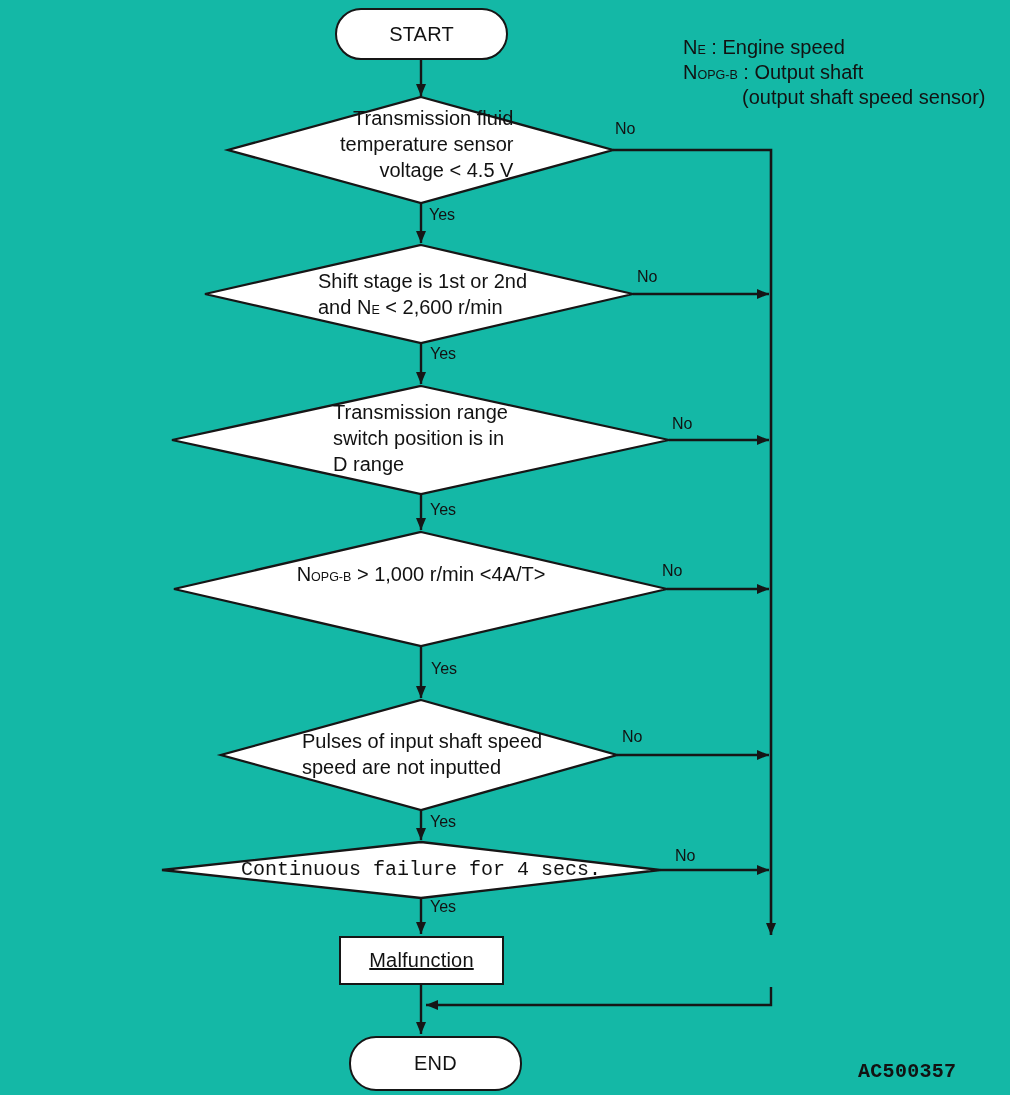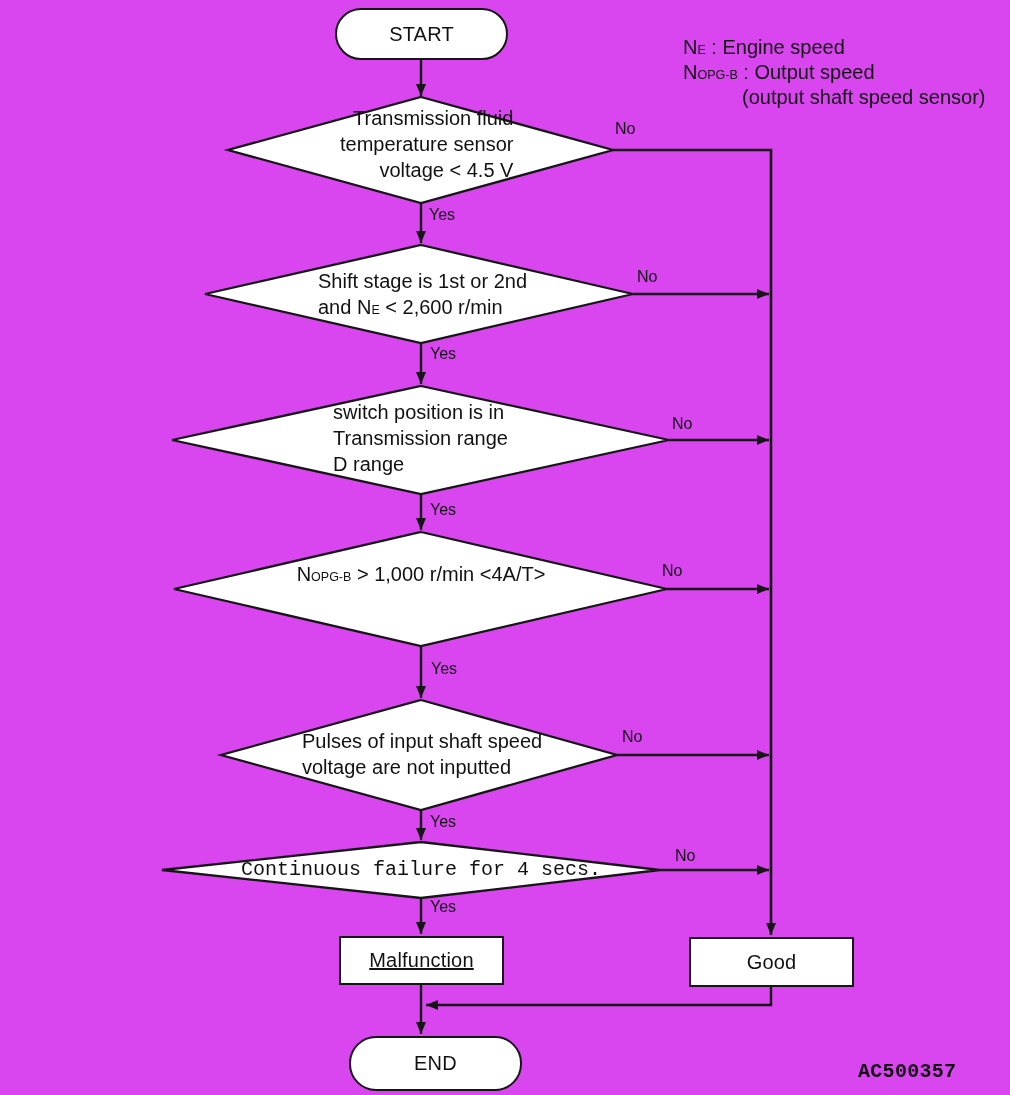--- a/index.html
+++ b/index.html
@@ -1,17 +1,17 @@
 <!DOCTYPE html>
 <html><head>
 <meta charset="utf-8">
 <style>
   html,body{margin:0;padding:0;background:#fff;}
   .stage{
-    position:relative;width:1010px;height:1095px;background:#d946ef;
+    position:relative;width:1010px;height:1095px;background:#14b8a6;
     font-family:"Liberation Sans",sans-serif;color:#121212;overflow:hidden;
   }
   svg.wires{position:absolute;left:0;top:0;width:1010px;height:1095px;}
   .box{
     position:absolute;box-sizing:border-box;border:2.5px solid #161616;background:#fff;
     display:flex;align-items:center;justify-content:center;
     font-size:20px;letter-spacing:.2px;
   }
   .terminal{border-radius:27px;}
   .dtext{position:absolute;font-size:20px;line-height:26px;white-space:nowrap;}
@@ -59,52 +59,49 @@
   </svg>
 
   <div class="box terminal" style="left:335px;top:8px;width:173px;height:52px;">
     <span>START</span>
   </div>
 
   <div class="box" style="left:339px;top:936px;width:165px;height:49px;text-decoration:underline;">
     <span>Malfunction</span>
   </div>
 
-  <div class="box" style="left:689px;top:937px;width:165px;height:50px;">
-    <span>Good</span>
-  </div>
 
   <div class="box terminal" style="left:349px;top:1036px;width:173px;height:55px;">
     <span>END</span>
   </div>
 
   <div class="dtext" style="left:340px;top:105px;text-align:right;">
     <div>Transmission fluid</div>
     <div>temperature sensor</div>
     <div>voltage &lt; 4.5 V</div>
   </div>
 
   <div class="dtext" style="left:318px;top:268px;">
     <div>Shift stage is 1st or 2nd</div>
     <div><span>and N</span><span class="sub">E</span><span> &lt; 2,600 r/min</span></div>
   </div>
 
   <div class="dtext" style="left:333px;top:399px;">
+    <div>Transmission range</div>
     <div>switch position is in</div>
-    <div>Transmission range</div>
     <div>D range</div>
   </div>
 
   <div class="dtext centered" style="left:171px;top:562px;width:500px;line-height:25px;">
     <div><span>N</span><span class="sub">OPG-B</span><span> &gt; 1,000 r/min &lt;4A/T&gt;</span></div>
   </div>
 
   <div class="dtext" style="left:302px;top:728px;">
     <div>Pulses of input shaft speed</div>
-    <div>voltage are not inputted</div>
+    <div>speed are not inputted</div>
   </div>
 
   <div class="dtext centered" style="left:171px;top:858px;width:500px;line-height:24px;font-family:Liberation Mono, monospace;">
     <div>Continuous failure for 4 secs.</div>
   </div>
 
   <div class="lbl" style="left:615px;top:118px;">No</div>
   <div class="lbl" style="left:637px;top:266px;">No</div>
   <div class="lbl" style="left:672px;top:413px;">No</div>
   <div class="lbl" style="left:662px;top:560px;">No</div>
@@ -113,19 +110,19 @@
 
   <div class="lbl" style="left:429px;top:204px;">Yes</div>
   <div class="lbl" style="left:430px;top:343px;">Yes</div>
   <div class="lbl" style="left:430px;top:499px;">Yes</div>
   <div class="lbl" style="left:431px;top:658px;">Yes</div>
   <div class="lbl" style="left:430px;top:811px;">Yes</div>
   <div class="lbl" style="left:430px;top:896px;">Yes</div>
 
   <div class="legend">
     <div><span>N</span><span class="sub">E</span><span> : Engine speed</span></div>
-    <div><span>N</span><span class="sub">OPG-B</span><span> : Output speed</span></div>
+    <div><span>N</span><span class="sub">OPG-B</span><span> : Output shaft</span></div>
     <div class="indent">(output shaft speed sensor)</div>
   </div>
 
   <div class="code">AC500357</div>
 
 </div>
 
 </body></html>

